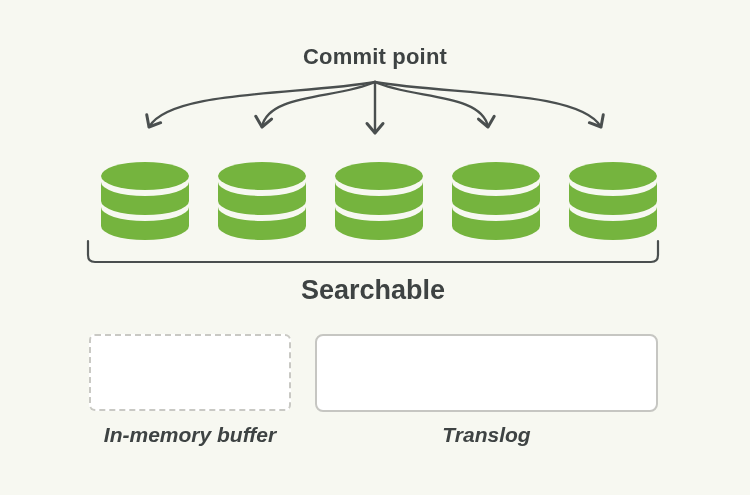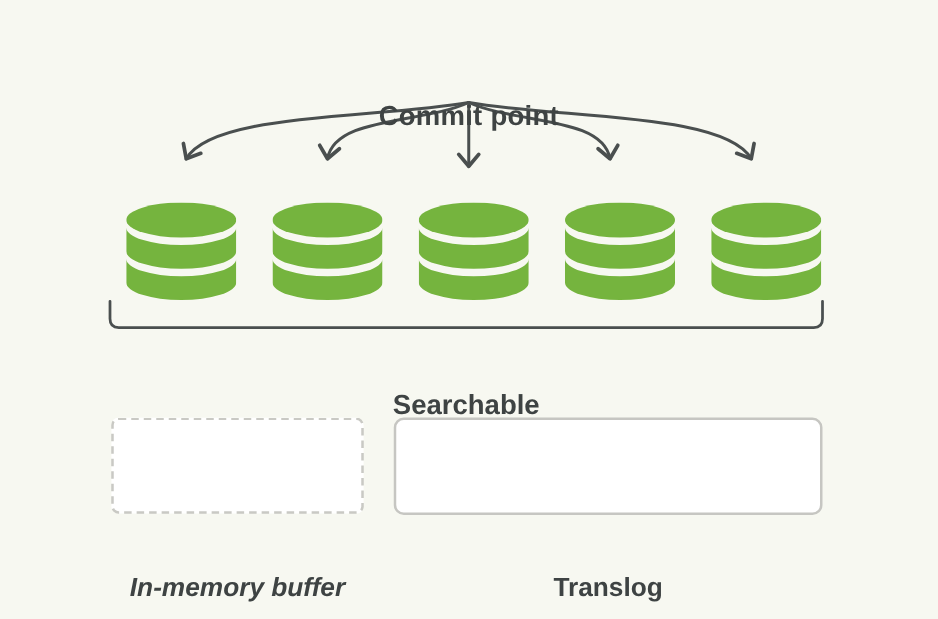--- a/index.html
+++ b/index.html
@@ -20,41 +20,40 @@
     left: 0;
     top: 0;
   }
   .label {
     position: absolute;
     text-align: center;
     font-weight: 700;
     color: #3e4343;
     line-height: 1;
     user-select: none;
-    margin-top: 36px;
   }
   .commit-label {
     left: 0;
     width: 750px;
     top: 46px;
     font-size: 22px;
     letter-spacing: 0.2px;
   }
   .searchable-label {
     left: 0;
     width: 746px;
     top: 277px;
-    font-size: 22px;
+    font-size: 27px;
   }
   .box-label {
     top: 424px;
     font-size: 21px;
   }
   .buffer-label { left: 89px; width: 202px; font-style: italic; }
-  .translog-label { left: 315px; width: 343px; }
+  .translog-label { left: 315px; width: 343px; font-style: italic; }
   .box {
     position: absolute;
     top: 334px;
     background: #ffffff;
     box-sizing: border-box;
   }
   .buffer-box {
     left: 89px;
     width: 202px;
     height: 77px;

